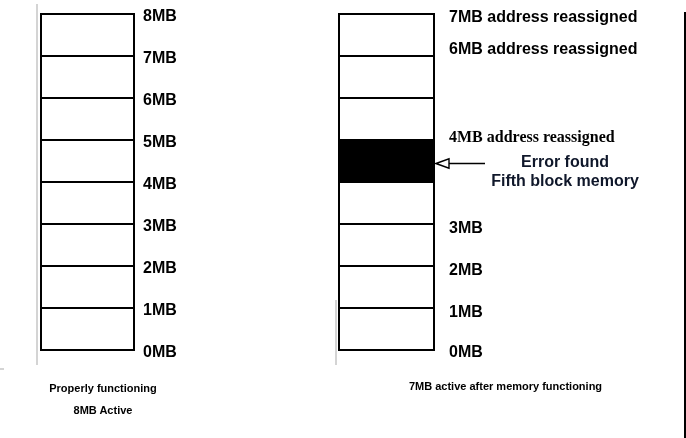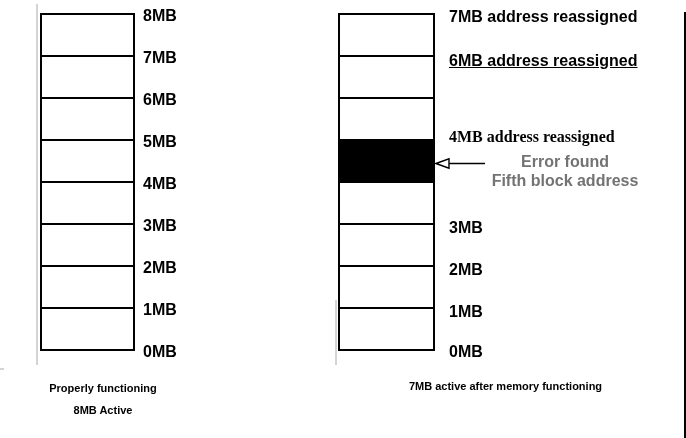--- a/index.html
+++ b/index.html
@@ -17,21 +17,21 @@
   .mlabel{
     position:absolute;font-weight:bold;font-size:16px;line-height:18px;height:18px;
     color:#000;white-space:nowrap;
   }
   .caption{
     position:absolute;font-weight:bold;font-size:11px;line-height:22px;
     color:#000;text-align:center;
   }
   .err-note{
     position:absolute;font-weight:bold;font-size:16px;line-height:19px;
-    color:#737373;text-align:center;white-space:nowrap;
+    color:#0f172a;text-align:center;white-space:nowrap;
   }
   .artifact-v{position:absolute;width:2px;background:#d4d4d4;}
   .artifact-h{position:absolute;height:2px;background:#d4d4d4;}
   .edge-line{position:absolute;width:2px;background:#000;}
   .arrow{position:absolute;}
 </style>
 </head>
 <body>
 
 <div id="canvas">
@@ -77,26 +77,26 @@
     <div class="cell"></div>
     <div class="cell"></div>
   </div>
 
   <svg class="arrow" style="left:435px;top:156px;" width="52" height="15" viewBox="0 0 52 15">
     <line x1="13" y1="7.5" x2="50" y2="7.5" stroke="#000" stroke-width="1.4"></line>
     <polygon points="1,7.5 14,2.8 14,12.2" fill="#ffffff" stroke="#000" stroke-width="1.4"></polygon>
   </svg>
 
   <div class="mlabel" style="left:449px;top:8px;">7MB address reassigned</div>
-  <div class="mlabel" style="left:449px;top:52px;text-decoration:underline;">6MB address reassigned</div>
+  <div class="mlabel" style="left:449px;top:40px;">6MB address reassigned</div>
   <div class="mlabel" style="left:449px;top:128px;font-family:Liberation Serif, serif;">4MB address reassigned</div>
 
   <div class="err-note" style="left:490px;top:152px;width:150px;">
     <div>Error found</div>
-    <div>Fifth block address</div>
+    <div>Fifth block memory</div>
   </div>
 
   <div class="mlabel" style="left:449px;top:219px;">3MB</div>
   <div class="mlabel" style="left:449px;top:261px;">2MB</div>
   <div class="mlabel" style="left:449px;top:303px;">1MB</div>
   <div class="mlabel" style="left:449px;top:343px;">0MB</div>
 
   <div class="caption" style="left:333px;top:376px;width:345px;line-height:21px;">
     <div>7MB active after memory functioning</div>
   </div>

